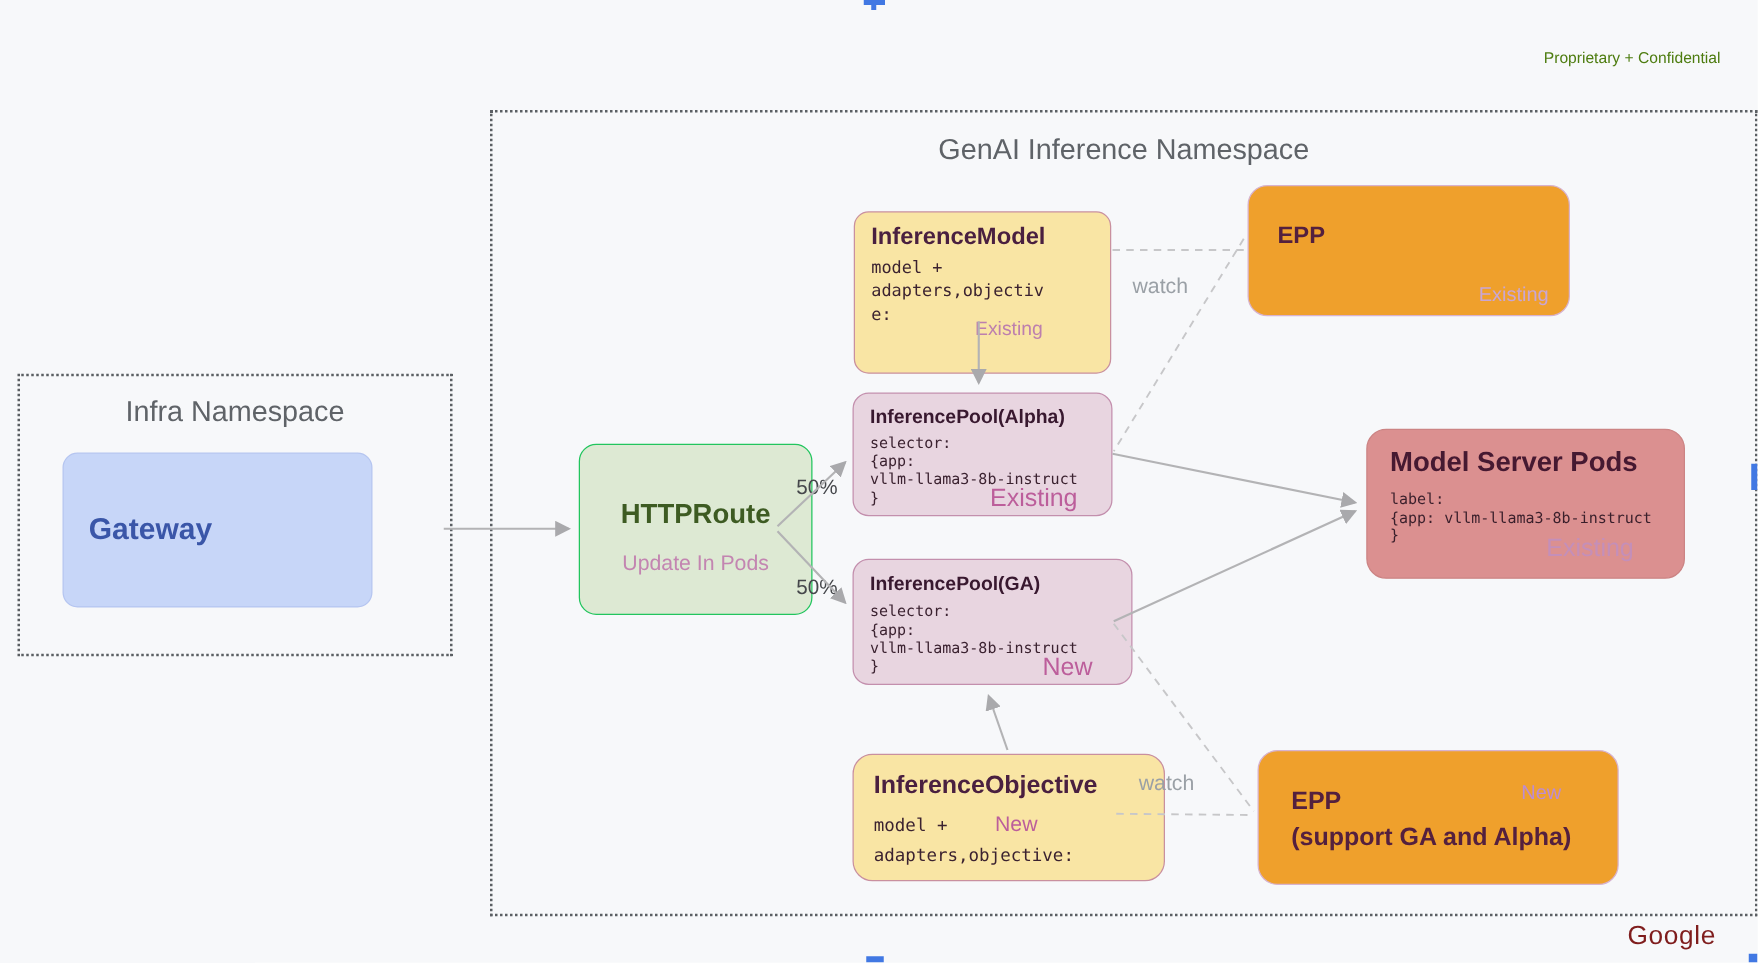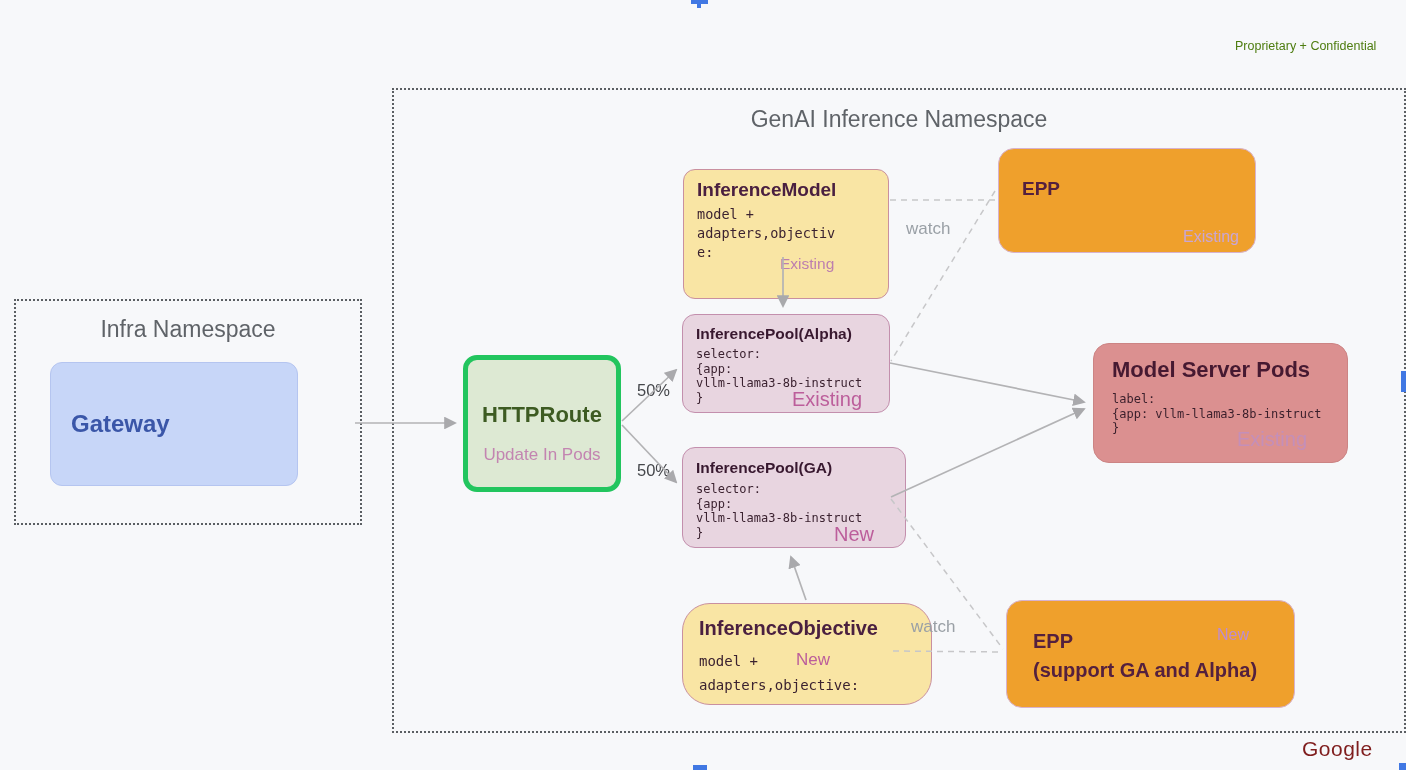--- a/index.html
+++ b/index.html
@@ -42,21 +42,21 @@
   </div>
 
   <div class="node" style="left:50px; top:362px; width:248px; height:124px; background:#C7D6F8; border:1px solid #B5C5F0; border-radius:12px;">
     <div class="node-title" style="left:20px; top:47px; font-size:24px; color:#3A56A8;">Gateway</div>
   </div>
 
   <div class="ns" style="left:392px; top:88px; width:1014px; height:645px;">
     <div class="ns-title" style="top:16px;">GenAI Inference Namespace</div>
   </div>
 
-  <div class="node" style="left:463px; top:355px; width:158px; height:137px; background:#DDE9D3; border:5px solid #22c55e;">
+  <div class="node" style="left:463px; top:355px; width:187px; height:137px; background:#DDE9D3; border:1px solid #22c55e;">
     <div class="node-title" style="left:0; top:42px; width:100%; text-align:center; font-size:22px; color:#3D5B22;">HTTPRoute</div>
     <div class="status" style="left:0; top:85px; width:100%; text-align:center; font-size:17px; color:#C385B1;">Update In Pods</div>
   </div>
 
   <div class="node" style="left:683px; top:148px; width:206px; height:130px; background:#F9E5A4; border:1.5px solid #C9909F; border-radius:12px;margin-top:21px;">
     <div class="node-title" style="left:13px; top:9px; font-size:19px; color:#4A2040;">InferenceModel</div>
     <div class="mono" style="left:13px; top:35px; font-size:13.5px; line-height:19px; color:#3B2230;">
       <div>model +</div>
       <div>adapters,objectiv</div>
       <div>e:</div>
@@ -96,21 +96,21 @@
   <div class="node" style="left:1093px; top:343px; width:255px; height:120px; background:#DB9090; border:1.5px solid #CC8484; border-radius:16px;">
     <div class="node-title" style="left:18px; top:13px; font-size:22px; color:#461931;">Model Server Pods</div>
     <div class="mono" style="left:18px; top:48px; font-size:12px; line-height:14.5px; color:#3A1F2B;">
       <div>label:</div>
       <div>{app: vllm-llama3-8b-instruct</div>
       <div>}</div>
     </div>
     <div class="status" style="right:40px; bottom:11px; font-size:20px; color:#C48FB9;">Existing</div>
   </div>
 
-  <div class="node" style="left:682px; top:603px; width:250px; height:102px; background:#F9E5A4; border:1.5px solid #C9909F; border-radius:28px;">
+  <div class="node" style="left:682px; top:603px; width:250px; height:102px; background:#F9E5A4; border:1.5px solid #C9909F; border-radius:16px;">
     <div class="node-title" style="left:16px; top:13px; font-size:20px; color:#4A2040;">InferenceObjective</div>
     <div class="mono" style="left:16px; top:45px; font-size:14px; line-height:24px; color:#3B2230;">
       <div>model +</div>
       <div>adapters,objective:</div>
     </div>
     <div class="status" style="left:113px; top:46px; font-size:17px; color:#BC5E9B;">New</div>
   </div>
 
   <div class="node" style="left:1006px; top:600px; width:289px; height:108px; background:#EFA02C; border:1.5px solid #D7B2CE; border-radius:16px;">
     <div class="node-title" style="left:26px; top:26px; font-size:20px; line-height:29px; color:#54203E;">

